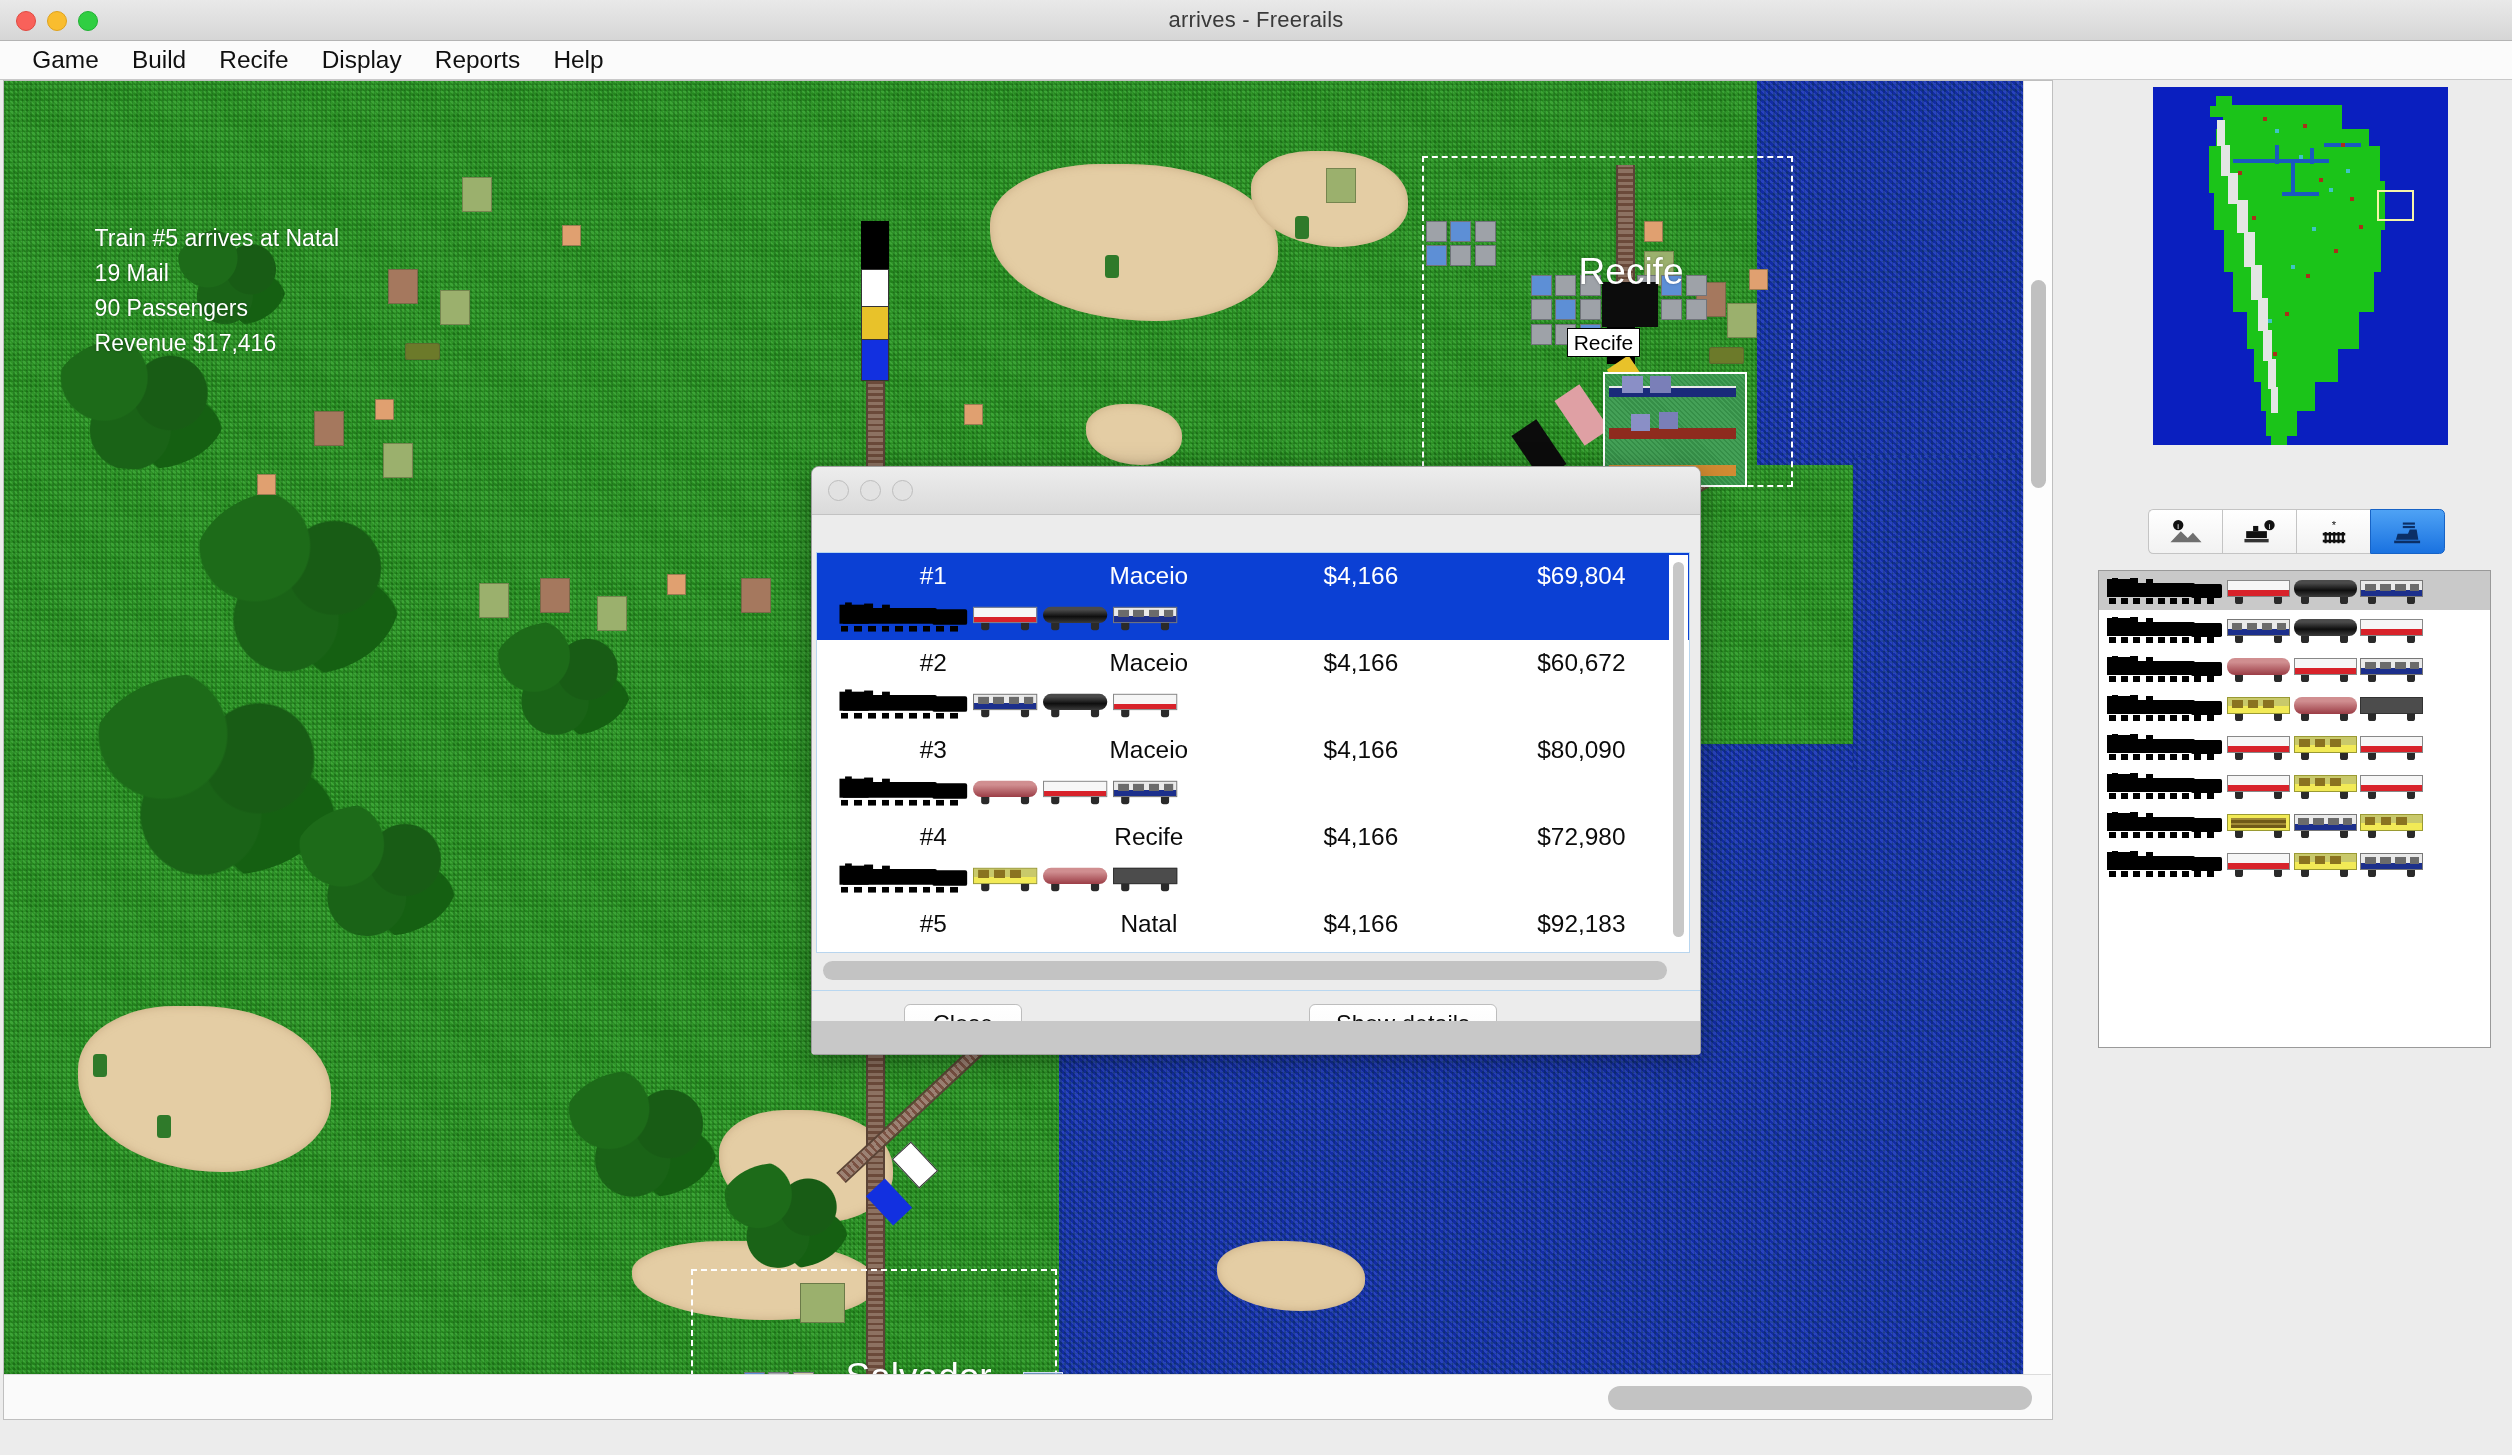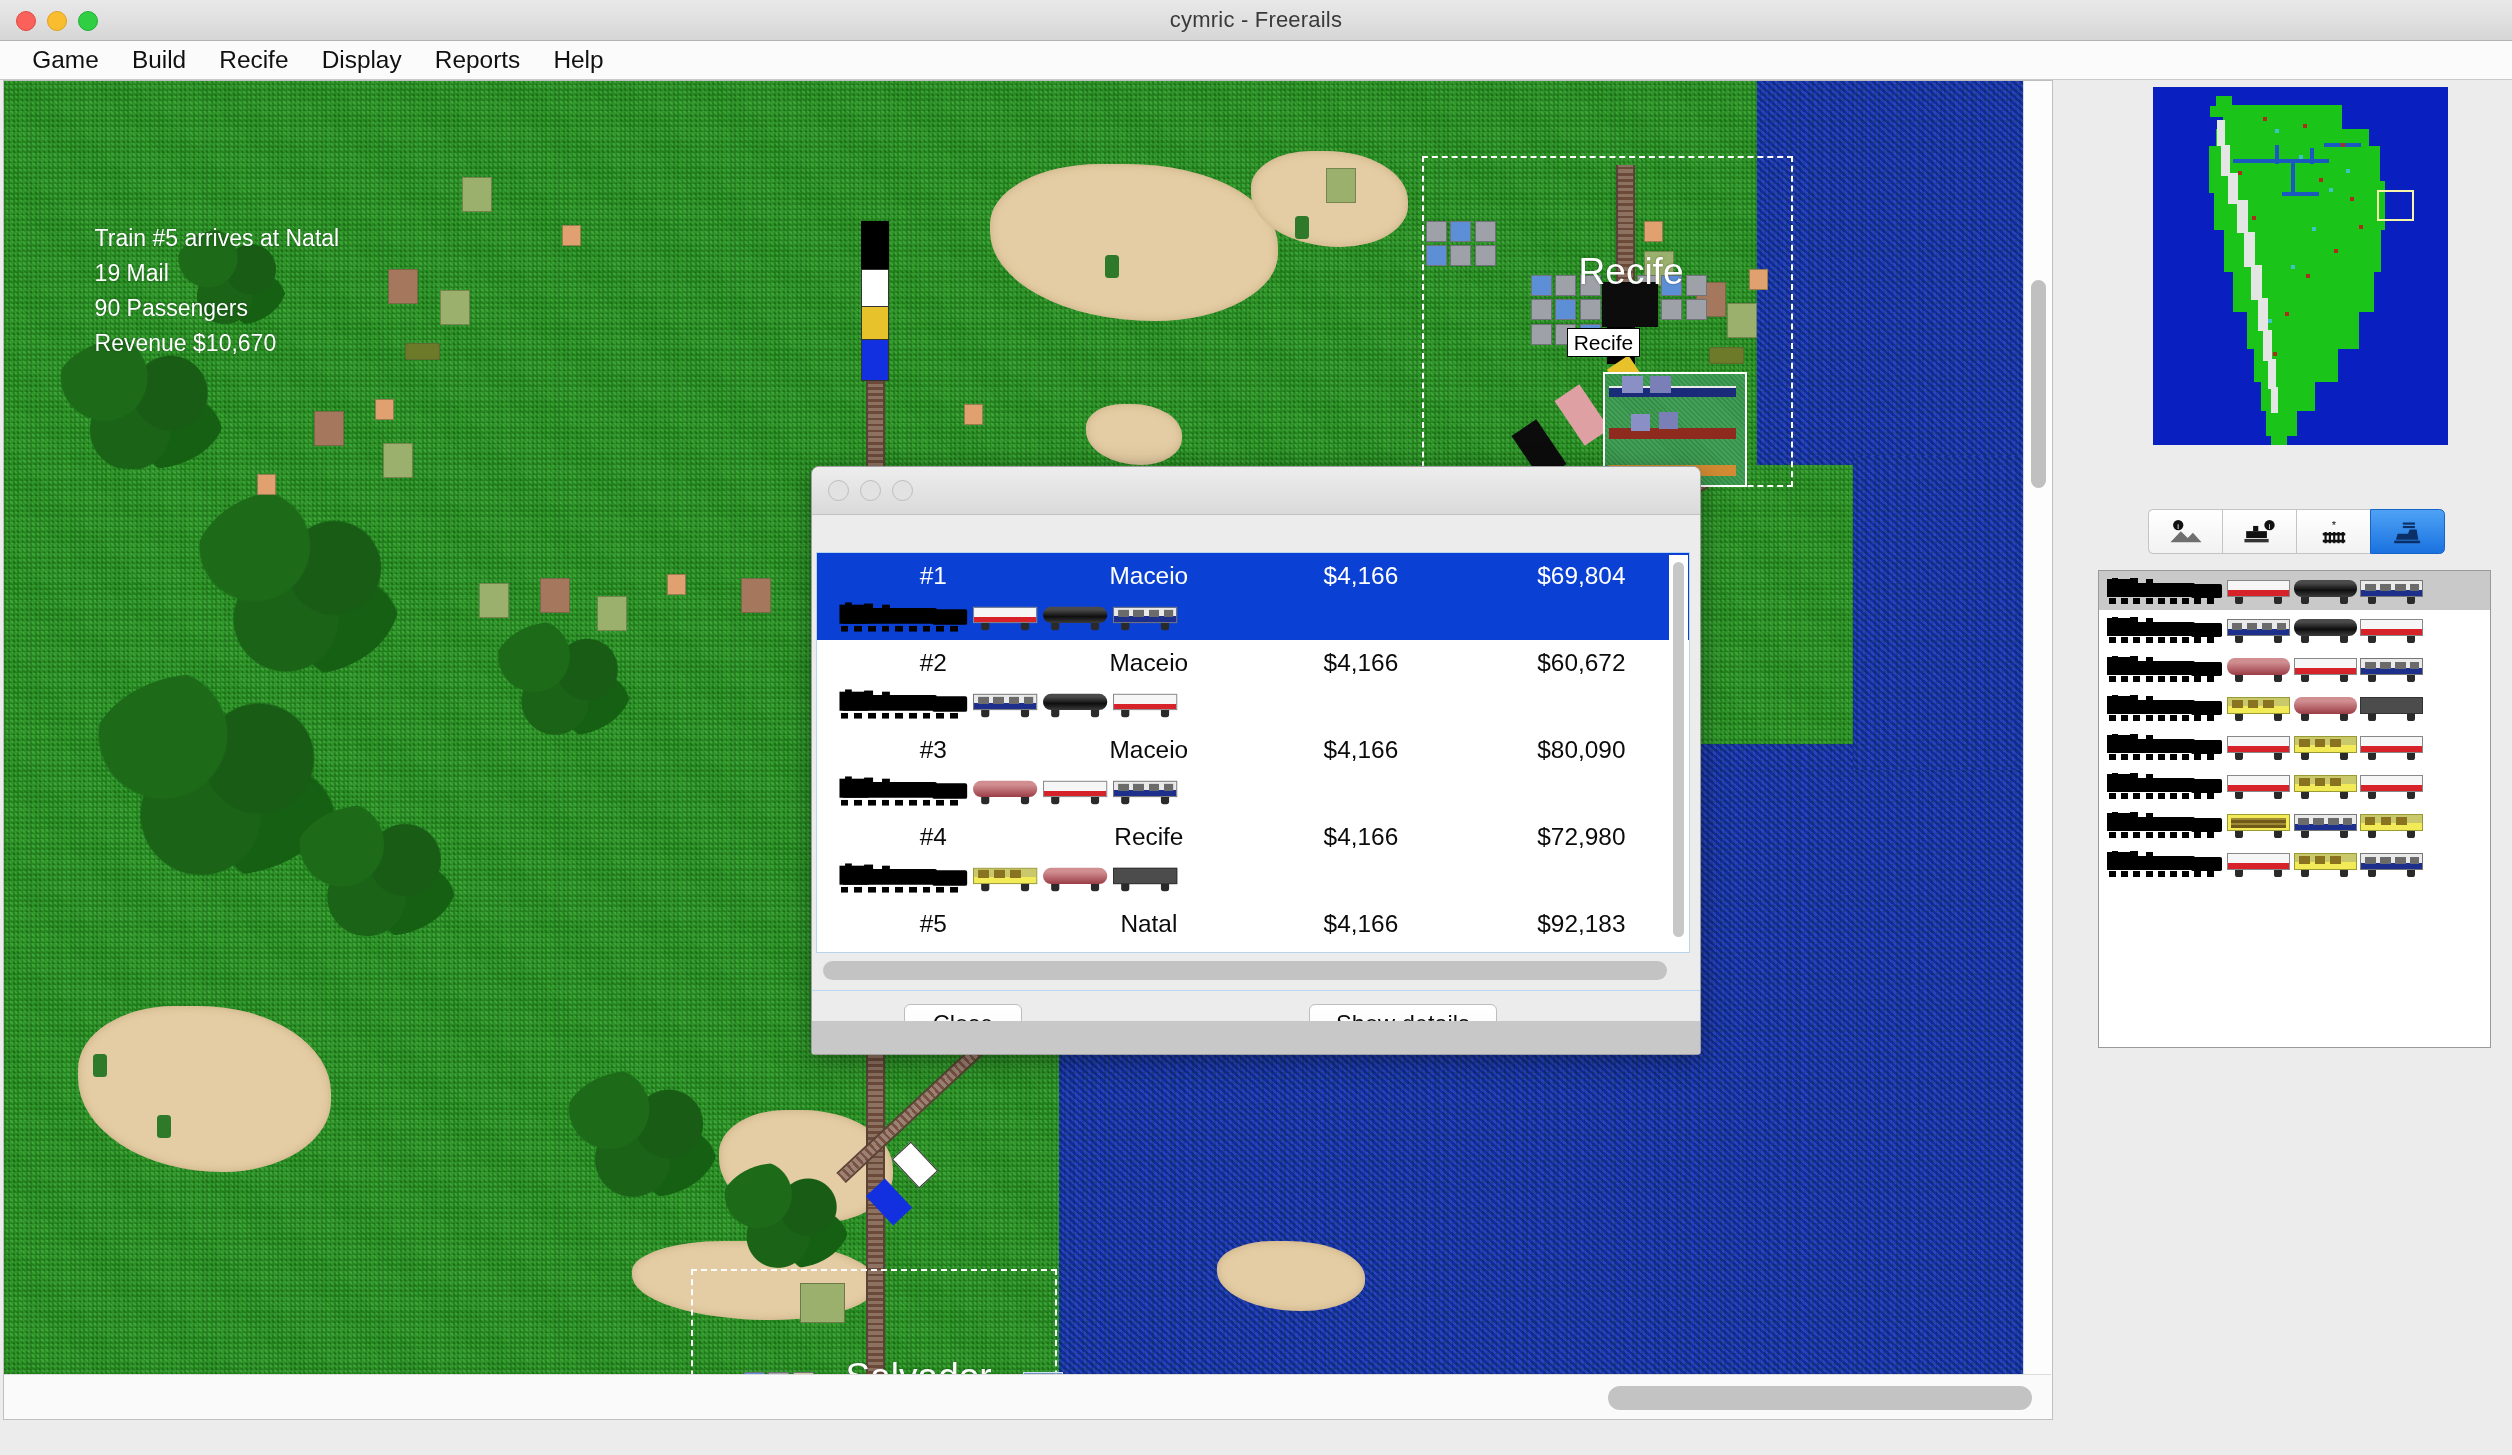--- a/index.html
+++ b/index.html
@@ -360,21 +360,21 @@
 <body>
 
 <div id="app-window">
 
   <div id="titlebar">
     <div id="traffic-lights">
       <div class="tl tl-red"></div>
       <div class="tl tl-yellow"></div>
       <div class="tl tl-green"></div>
     </div>
-    <div id="window-title">cymric - Freerails</div>
+    <div id="window-title">arrives - Freerails</div>
   </div>
 
   <div id="menubar">
     <div class="menu-item">Game</div>
     <div class="menu-item">Build</div>
     <div class="menu-item">Recife</div>
     <div class="menu-item">Display</div>
     <div class="menu-item">Reports</div>
     <div class="menu-item">Help</div>
   </div>
@@ -515,21 +515,21 @@
 
         <div style="position:absolute; left:796px; top:1202px; width:45px; height:40px; background:#9bb06d; border:0.9px solid #6b7a48;"></div>
 
         <div class="city-label" style="left:842px; top:1275px;">Salvador</div>
         <div class="anchor-tile" style="left:1019px; top:1291px;">⚓</div>
 
         <div id="map-message">
           <div>Train #5 arrives at Natal</div>
           <div>19 Mail</div>
           <div>90 Passengers</div>
-          <div>Revenue $10,670</div>
+          <div>Revenue $17,416</div>
         </div>
       </div>
 
       <div id="map-vscroll">
         <div class="thumb"></div>
       </div>
       <div id="map-hscroll">
         <div class="thumb"></div>
       </div>
     </div>

